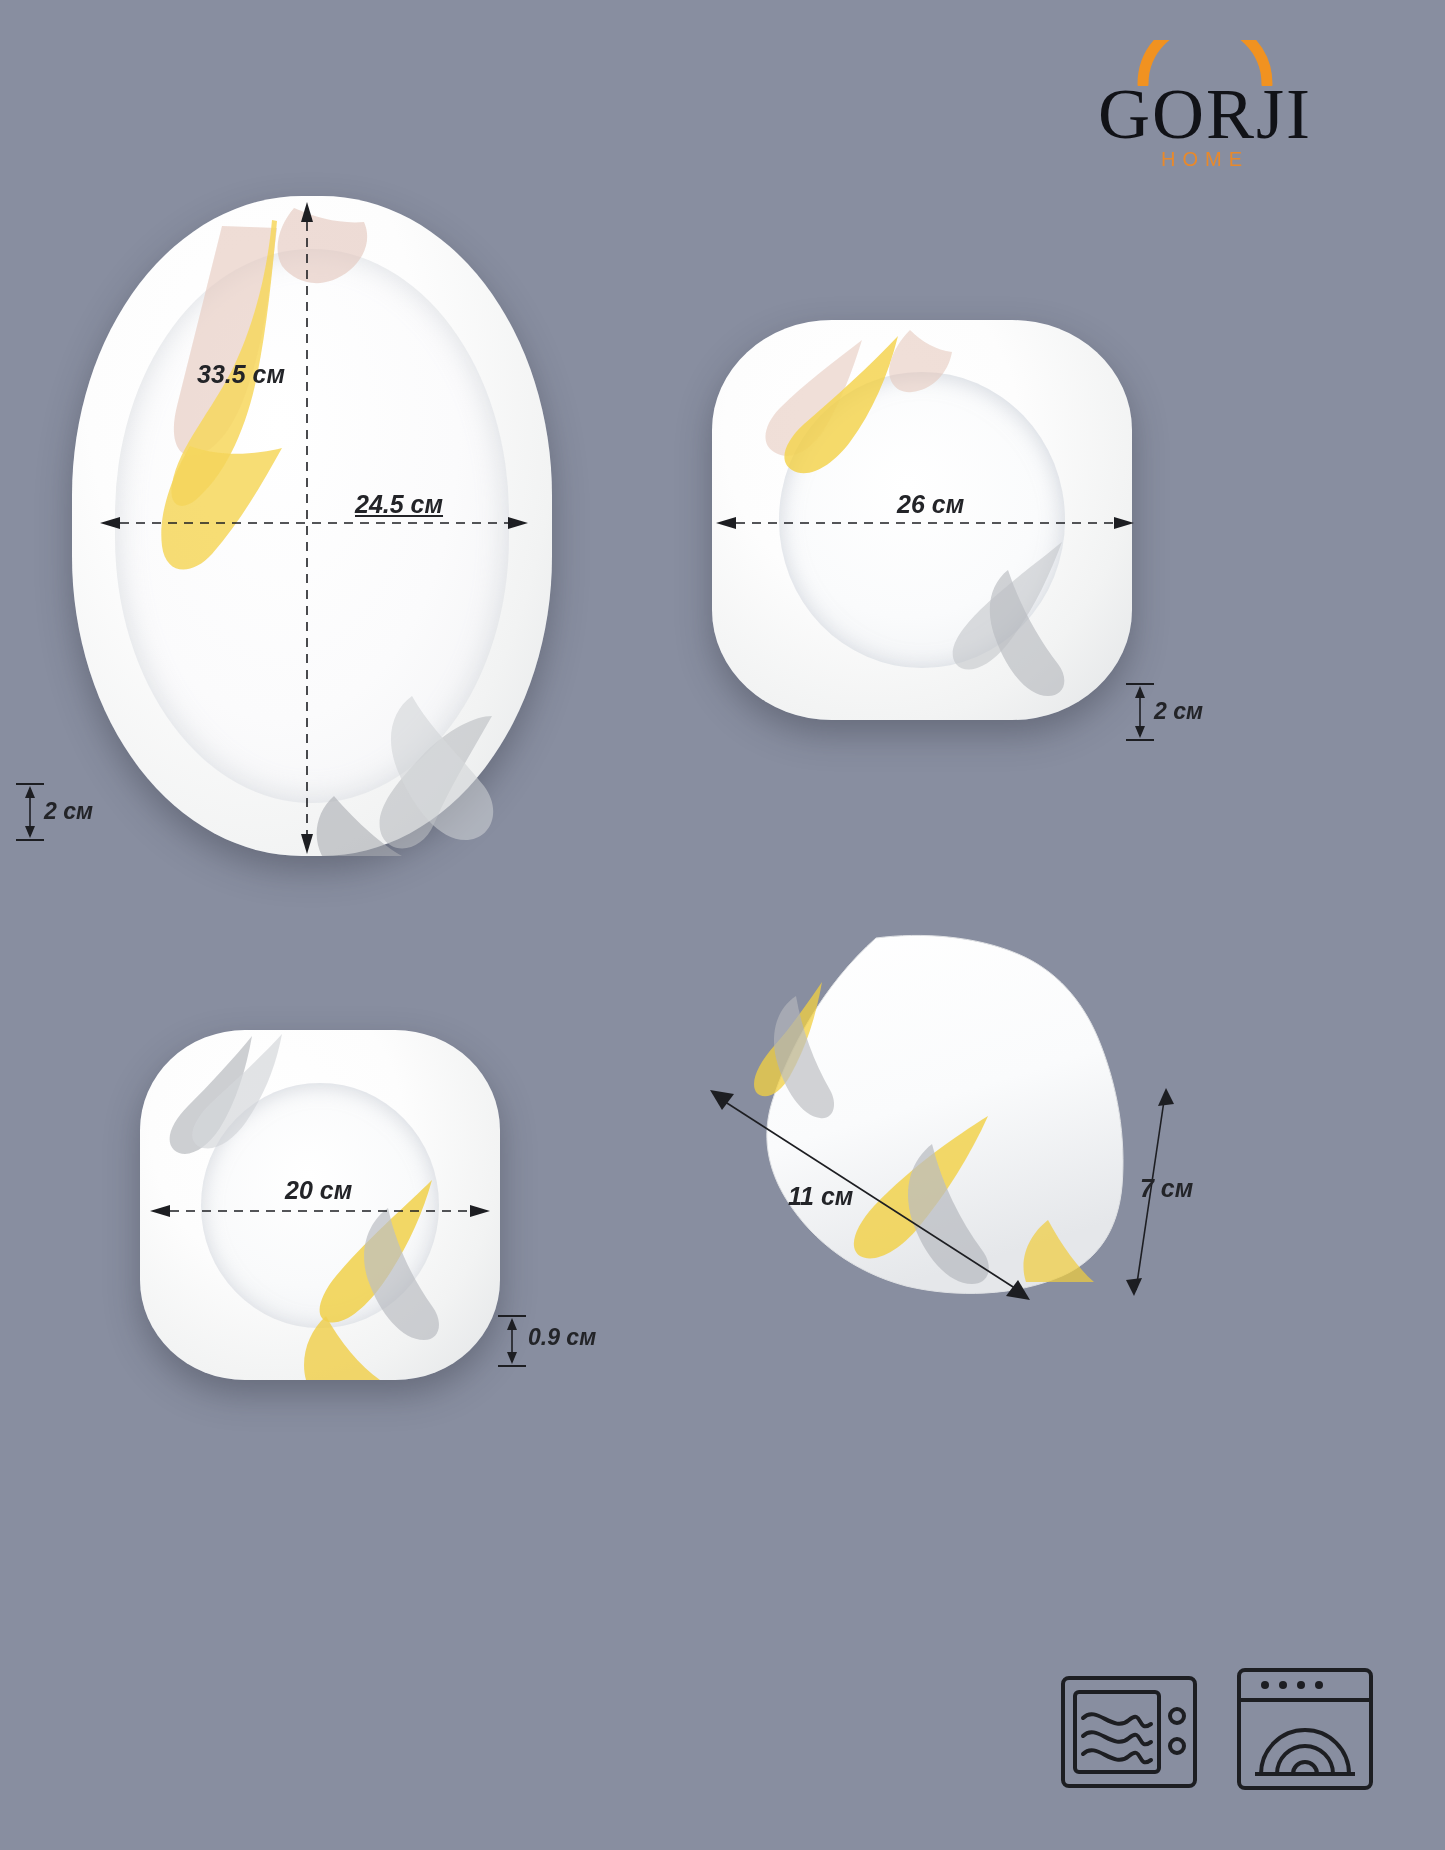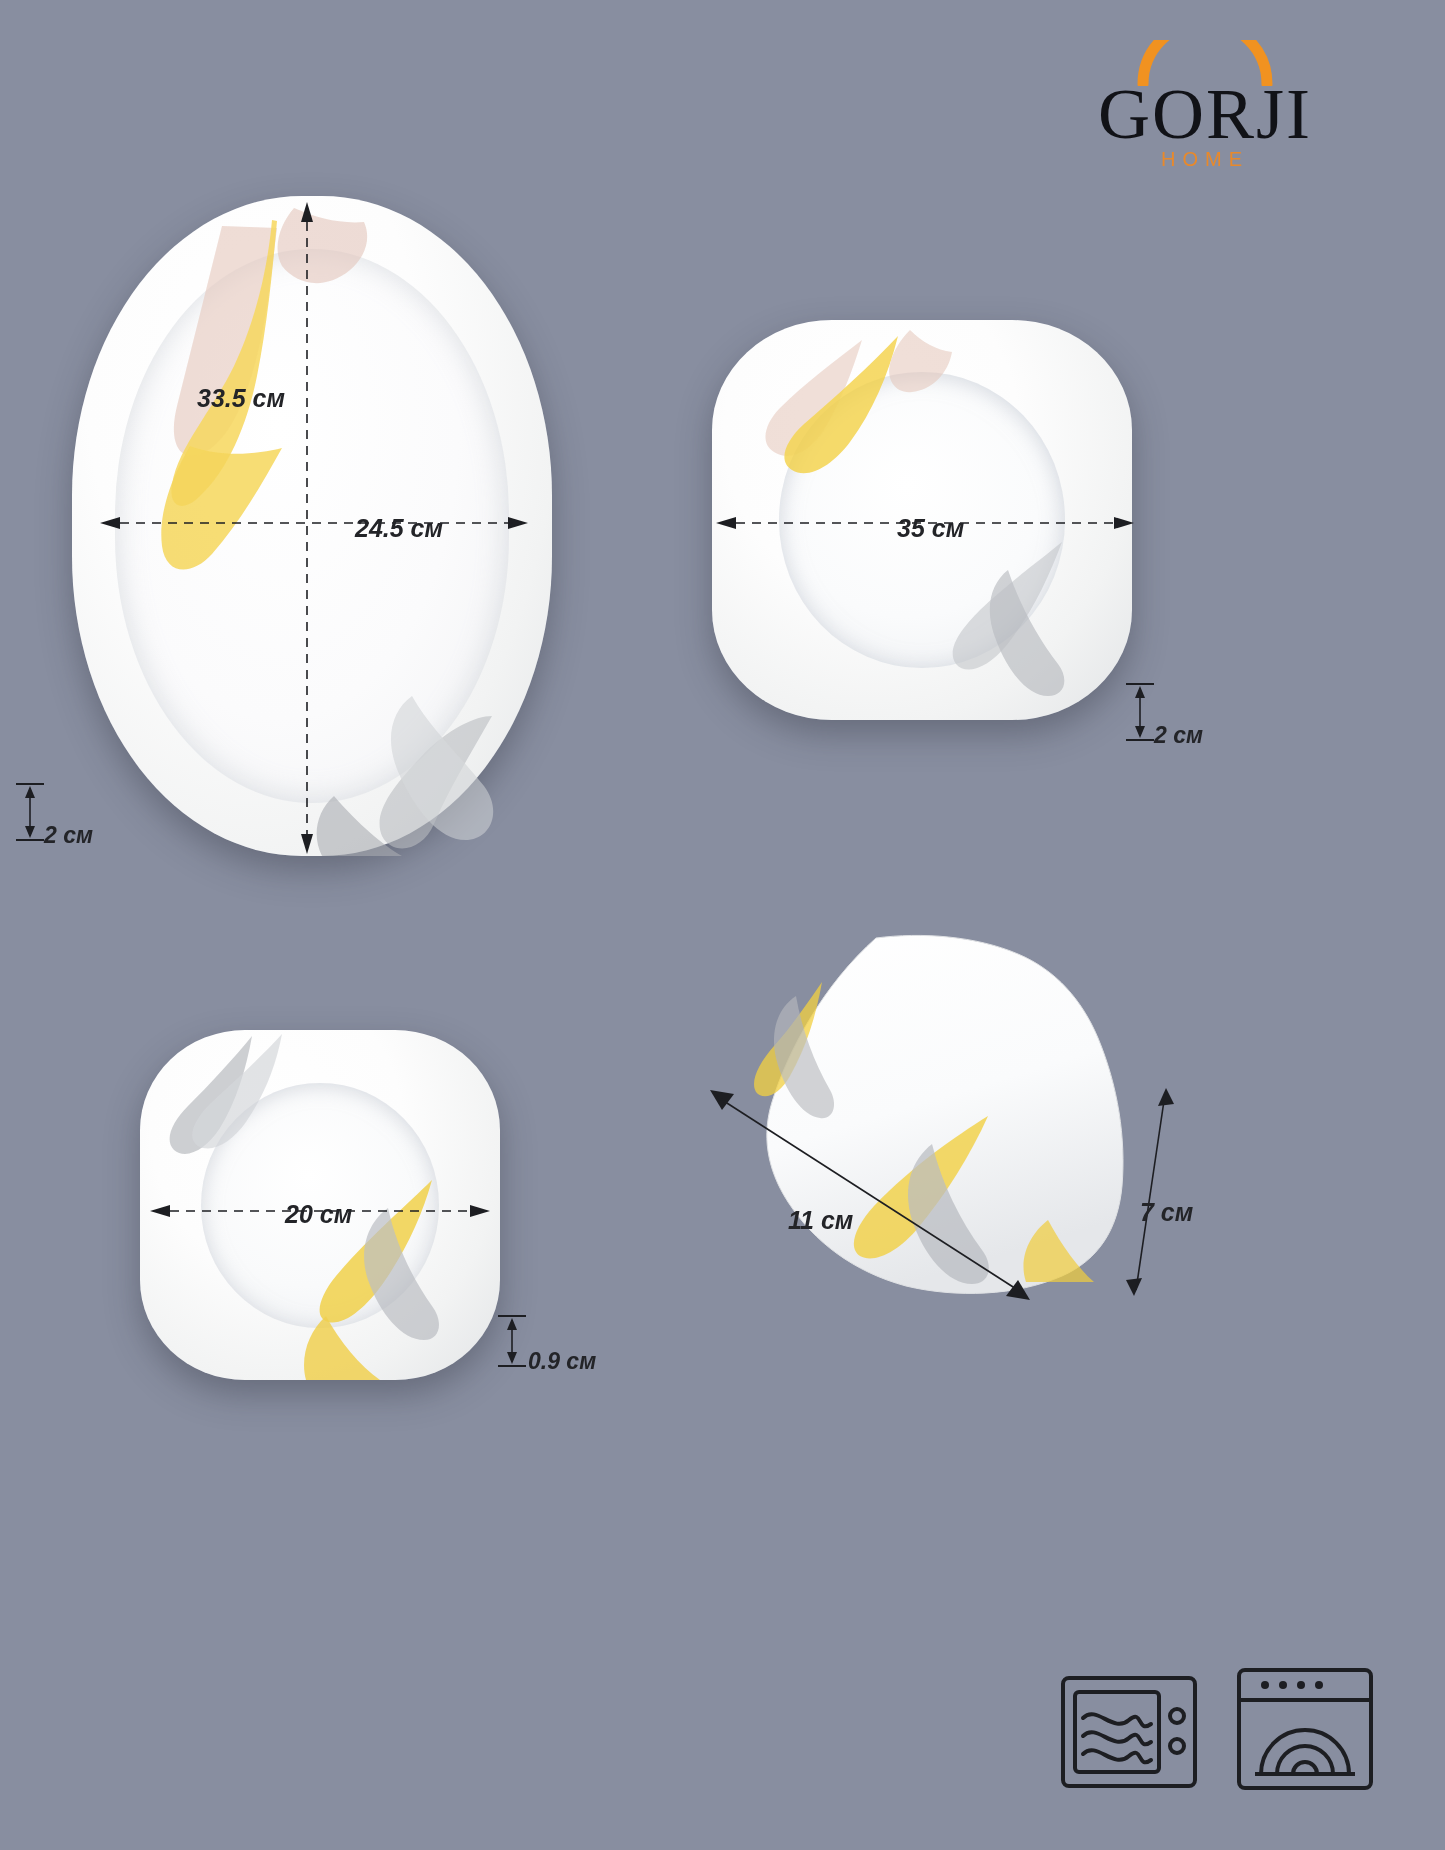--- a/index.html
+++ b/index.html
@@ -49,21 +49,20 @@
   }
 
   
   .dim {
     position: absolute;
     font-style: italic;
     font-weight: bold;
     color: #232428;
     font-size: 25px;
     white-space: nowrap;
-    margin-top: 24px;
   }
   .dim.small { font-size: 23px; }
 
   
   .obj { position: absolute; }
 
   .plate-body {
     position: absolute;
     inset: 0;
     background:
@@ -172,21 +171,21 @@
   </div>
   <div class="dim" style="left:197px; top:360px;">33.5 см</div>
 
   <div class="measure" style="left:96px; top:508px;">
     <svg width="436" height="30" viewBox="0 0 436 30">
       <path d="M4 15 L24 9 L24 21 Z" fill="#1d1e22"></path>
       <path d="M432 15 L412 9 L412 21 Z" fill="#1d1e22"></path>
       <line x1="8" y1="15" x2="428" y2="15" stroke="#1d1e22" stroke-width="1.6" stroke-dasharray="9 7"></line>
     </svg>
   </div>
-  <div class="dim" style="left:355px; top:490px;">24.5 см</div>
+  <div class="dim" style="left:355px; top:490px;text-decoration:underline;">24.5 см</div>
 
   <div class="measure" style="left:12px; top:778px;">
     <svg width="36" height="68" viewBox="0 0 36 68">
       <line x1="4" y1="6" x2="32" y2="6" stroke="#1d1e22" stroke-width="2"></line>
       <line x1="4" y1="62" x2="32" y2="62" stroke="#1d1e22" stroke-width="2"></line>
       <line x1="18" y1="10" x2="18" y2="58" stroke="#1d1e22" stroke-width="1.6"></line>
       <path d="M18 8 L13 20 L23 20 Z" fill="#1d1e22"></path>
       <path d="M18 60 L13 48 L23 48 Z" fill="#1d1e22"></path>
     </svg>
   </div>
@@ -208,21 +207,21 @@
     </svg>
   </div>
 
   <div class="measure" style="left:712px; top:508px;">
     <svg width="426" height="30" viewBox="0 0 426 30">
       <path d="M4 15 L24 9 L24 21 Z" fill="#1d1e22"></path>
       <path d="M422 15 L402 9 L402 21 Z" fill="#1d1e22"></path>
       <line x1="8" y1="15" x2="418" y2="15" stroke="#1d1e22" stroke-width="1.6" stroke-dasharray="9 7"></line>
     </svg>
   </div>
-  <div class="dim" style="left:897px; top:490px;">35 см</div>
+  <div class="dim" style="left:897px; top:490px;">26 см</div>
 
   <div class="measure" style="left:1122px; top:678px;">
     <svg width="36" height="68" viewBox="0 0 36 68">
       <line x1="4" y1="6" x2="32" y2="6" stroke="#1d1e22" stroke-width="2"></line>
       <line x1="4" y1="62" x2="32" y2="62" stroke="#1d1e22" stroke-width="2"></line>
       <line x1="18" y1="10" x2="18" y2="58" stroke="#1d1e22" stroke-width="1.6"></line>
       <path d="M18 8 L13 20 L23 20 Z" fill="#1d1e22"></path>
       <path d="M18 60 L13 48 L23 48 Z" fill="#1d1e22"></path>
     </svg>
   </div>

